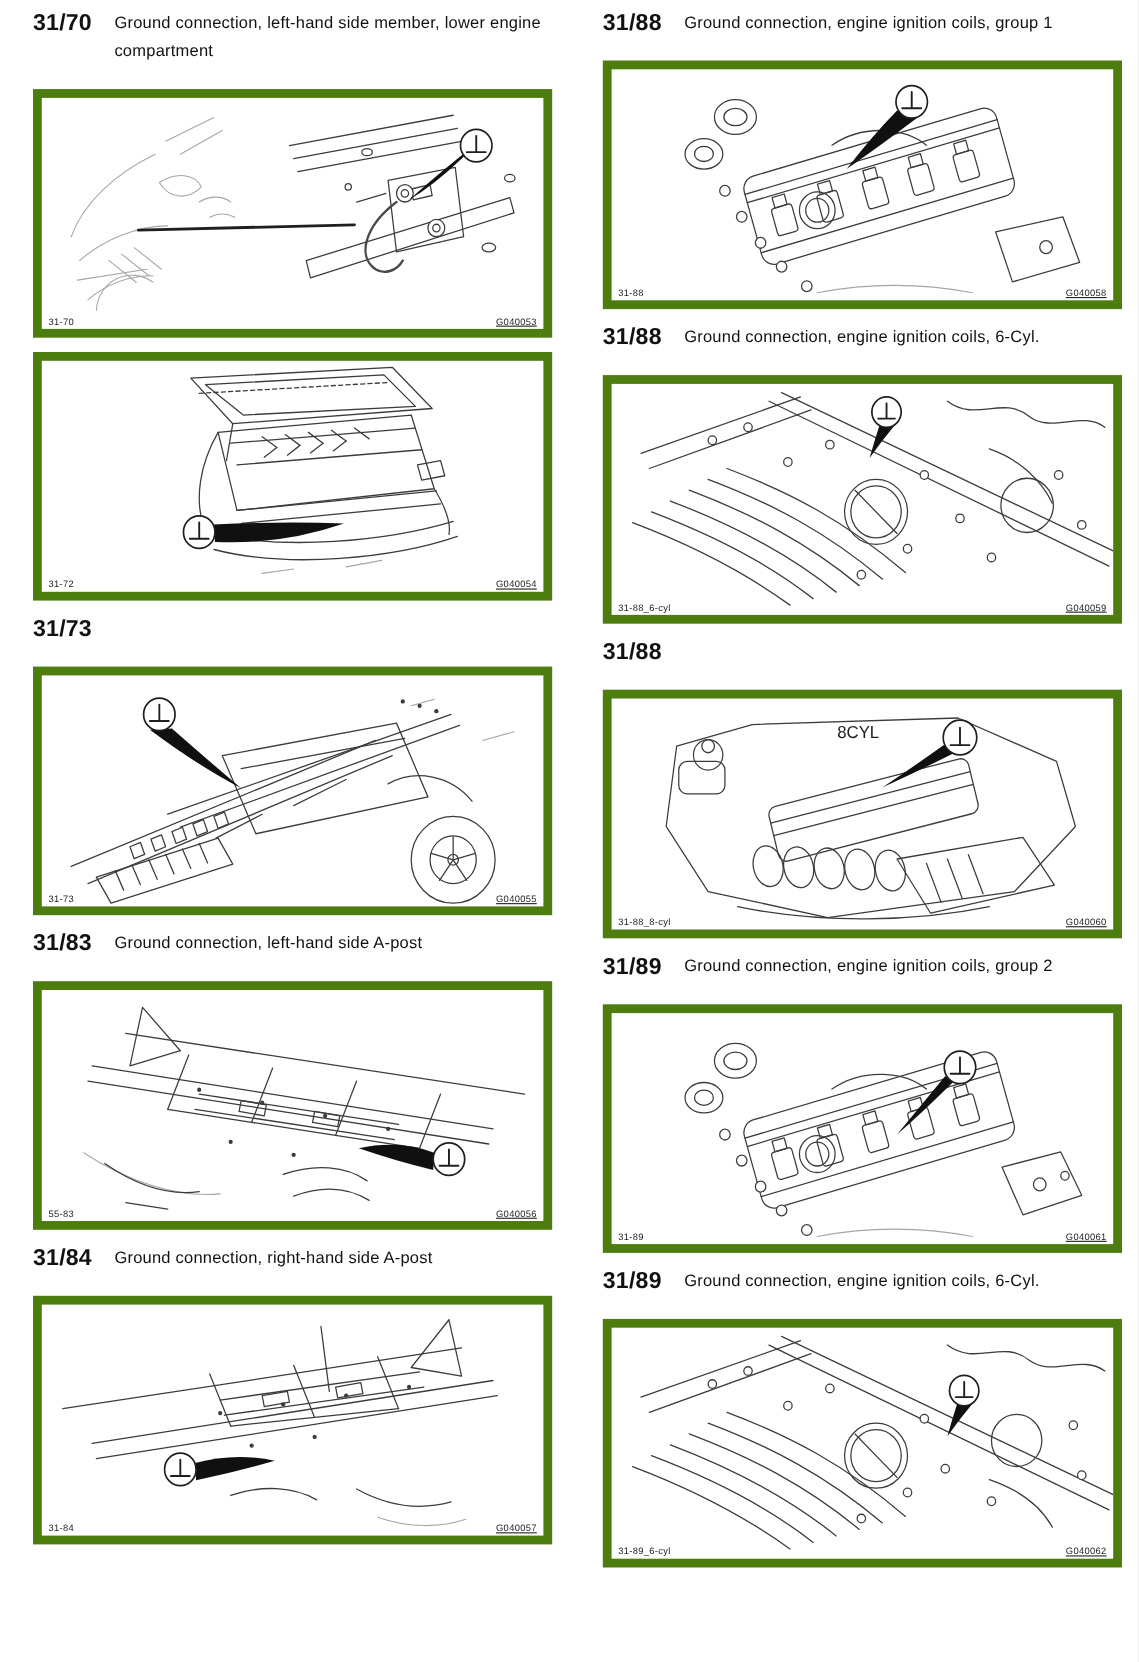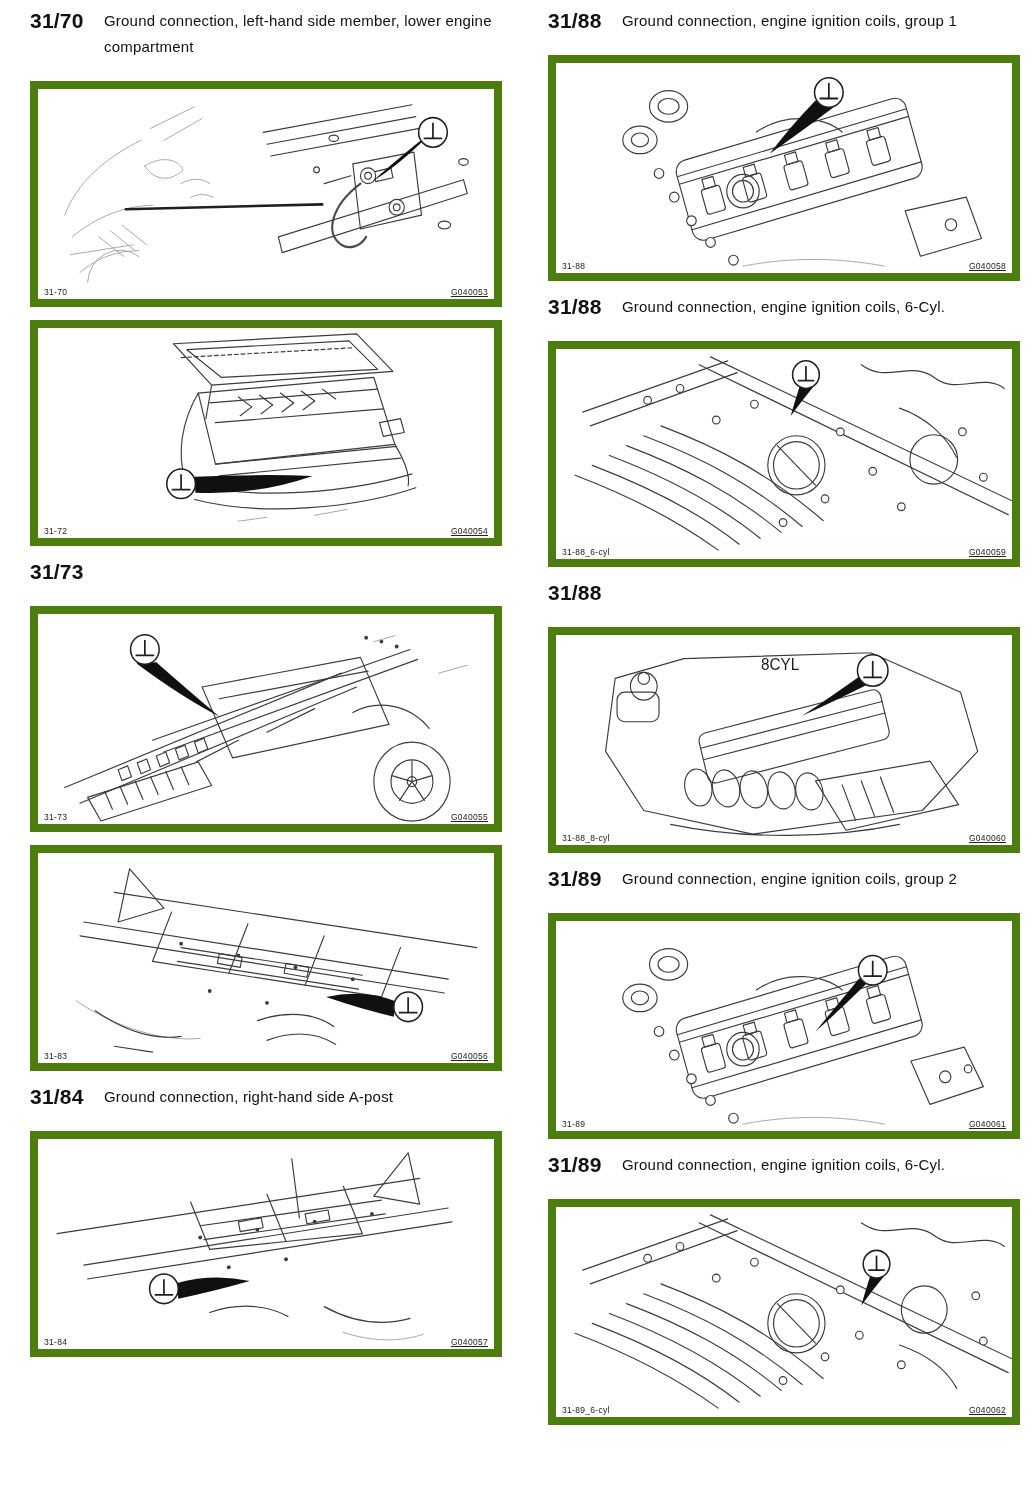--- a/index.html
+++ b/index.html
@@ -140,20 +140,24 @@
           <path class="swoosh" d="M190,104 Q158,78 124,49 L103,50 Q150,84 190,104 Z"></path>
           <circle class="gcirc" cx="112" cy="36" r="15"></circle>
           <path class="gnd" d="M112,27 L112,42 M103,42 L121,42"></path>
         </svg>
         <span class="corner corner-left">31-73</span>
         <span class="corner corner-right">G040055</span>
       </figure>
     </section>
 
     <section class="figure-block">
+      <header class="fig-heading">
+        <span class="fig-ref">31/83</span>
+        <h2 class="fig-title">Ground connection, left-hand side A-post</h2>
+      </header>
       <figure class="fig-panel">
         <svg viewBox="0 0 478 213" preserveAspectRatio="none">
           <path class="ln" d="M48,70 L430,128 M44,84 L426,142"></path>
           <path class="ln" d="M80,40 L460,96"></path>
           <path class="ln" d="M140,60 L120,110 M220,72 L200,122 M300,84 L280,134 M380,96 L360,146"></path>
           <path class="ln" d="M120,110 L200,122 L280,134 L360,146"></path>
           <path class="ln" d="M150,96 L340,124 M146,110 L336,138"></path>
           <path class="ln" d="M190,102 l24,4 l-2,10 l-24,-4 Z M260,112 l24,4 l-2,10 l-24,-4 Z"></path>
           <path class="ln" d="M96,16 L132,56 M132,56 L84,70 M84,70 L96,16"></path>
           <circle class="dot" cx="150" cy="92" r="2"></circle>
@@ -162,21 +166,21 @@
             <circle class="dot" cx="330" cy="128" r="2"></circle>
             <circle class="dot" cx="180" cy="140" r="2"></circle>
             <circle class="dot" cx="240" cy="152" r="2"></circle>
           <path class="faint" d="M40,150 C80,176 130,192 170,188"></path>
           <path class="ln" d="M60,160 C90,180 120,190 150,186 M80,196 l40,6"></path>
           <path class="ln" d="M230,170 C260,160 290,162 310,176 M240,190 C268,180 292,182 312,194"></path>
           <path class="swoosh" d="M302,146 Q340,138 374,150 L373,166 Q338,158 302,146 Z"></path>
           <circle class="gcirc" cx="388" cy="156" r="15"></circle>
           <path class="gnd" d="M388,147 L388,162 M379,162 L397,162"></path>
         </svg>
-        <span class="corner corner-left">31-83</span>
+        <span class="corner corner-left">55-83</span>
         <span class="corner corner-right">G040056</span>
       </figure>
     </section>
 
     <section class="figure-block">
       <header class="fig-heading">
         <span class="fig-ref">31/84</span>
         <h2 class="fig-title">Ground connection, right-hand side A-post</h2>
       </header>
       <figure class="fig-panel">

